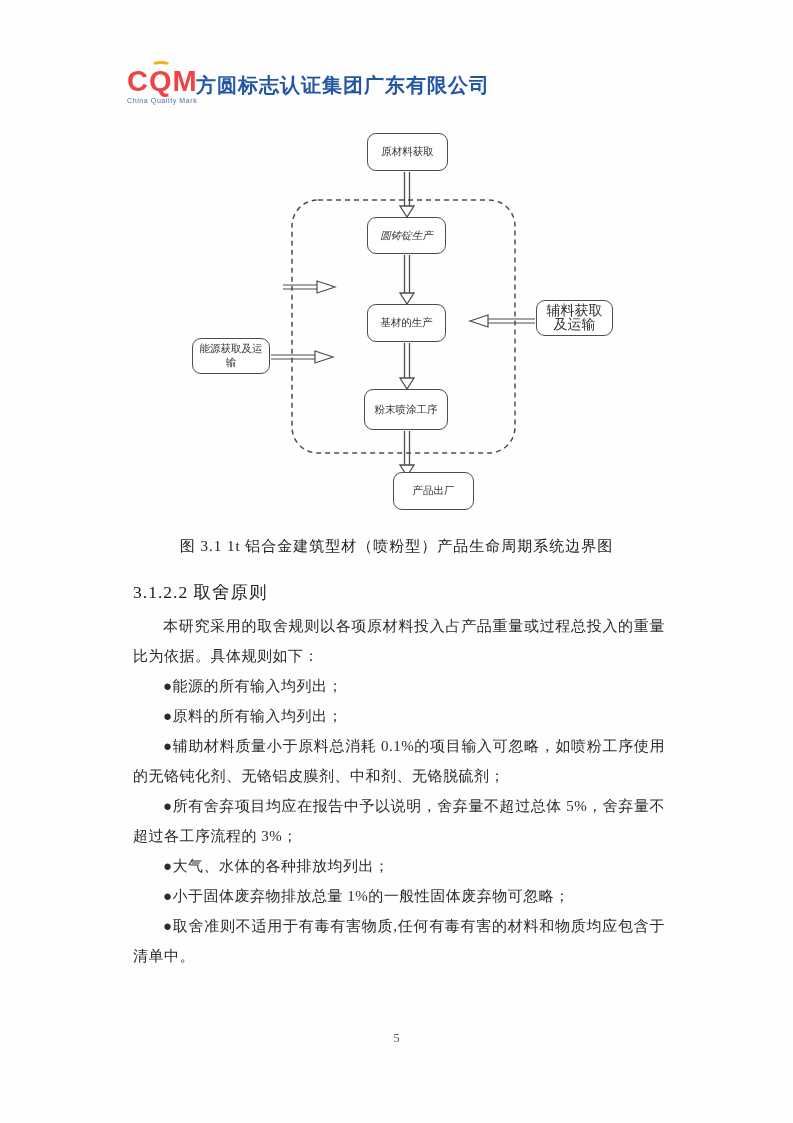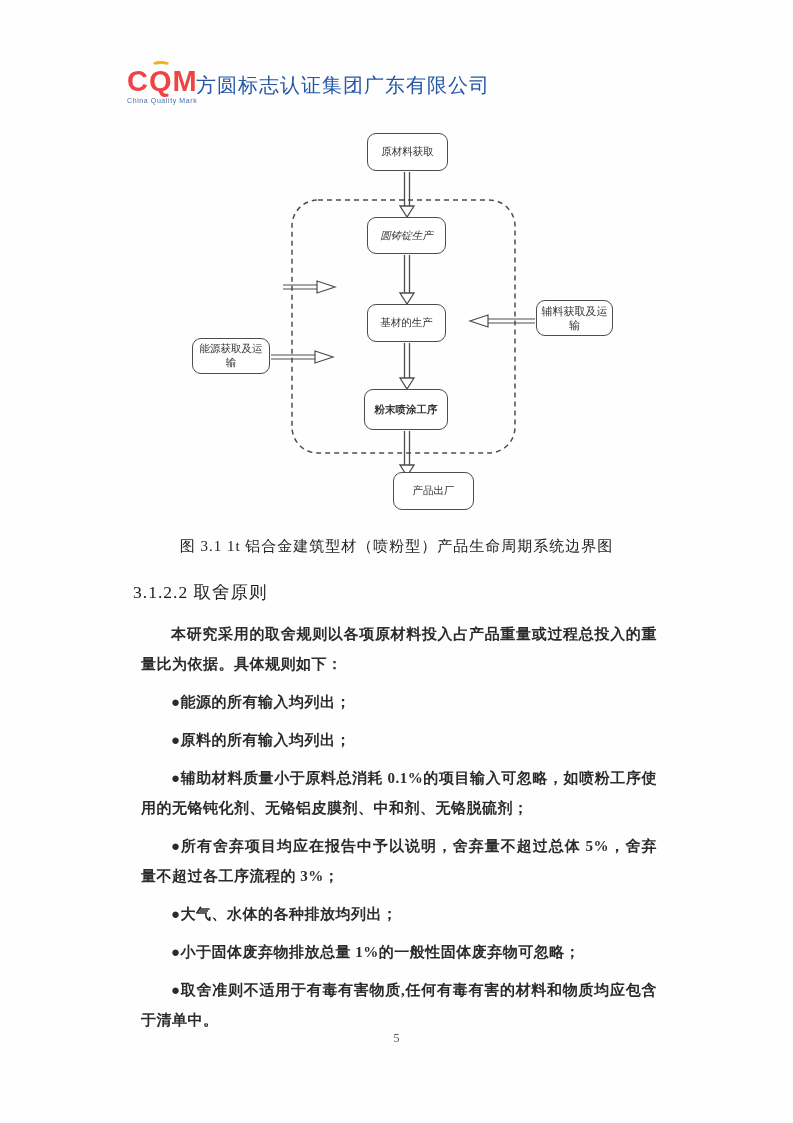--- a/index.html
+++ b/index.html
@@ -39,21 +39,21 @@
     font-family: "Liberation Sans", "DejaVu Sans", sans-serif;
     font-size: 7px;
     letter-spacing: 0.6px;
     color: #4a6fae;
     margin-top: 1px;
   }
   .company-name {
     position: absolute;
     left: 196px; top: 72px;
     font-family: "Liberation Sans", "DejaVu Sans", sans-serif;
-    font-weight: normal;
+    font-weight: bold;
     font-size: 20px;
     color: #2456a4;
     letter-spacing: 1px;
     white-space: nowrap;
   }
 
   
   .diagram { position: absolute; left: 0; top: 0; width: 668px; height: 530px; padding-left: 14px; }
   .diagram svg { position: absolute; left: 0; top: 0; }
   .dnode {
@@ -66,25 +66,25 @@
     justify-content: center;
     text-align: center;
     font-size: 10.5px;
     line-height: 14px;
     color: #333;
     padding: 2px 3px;
   }
   .n-raw      { left: 367px; top: 133px; width: 81px; height: 38px; }
   .n-ingot    { left: 367px; top: 217px; width: 79px; height: 37px; font-style: italic; }
   .n-base     { left: 367px; top: 304px; width: 79px; height: 38px; }
-  .n-powder   { left: 364px; top: 389px; width: 84px; height: 41px; font-weight: bold; }
+  .n-powder   { left: 364px; top: 389px; width: 84px; height: 41px; }
   .n-product  { left: 367px; top: 472px; width: 81px; height: 38px; margin-left: 26px; }
   .n-other    { left: 189px; top: 266px; width: 93px; height: 44px; }
   .n-energy   { left: 192px; top: 338px; width: 78px; height: 36px; }
-  .n-aux      { left: 536px; top: 300px; width: 77px; height: 36px; font-size: 11px; }
+  .n-aux      { left: 536px; top: 300px; width: 77px; height: 36px; font-size: 14px; }
 
   .figure-caption {
     position: absolute;
     left: 0; top: 537px;
     width: 100%;
     text-align: center;
     font-size: 15px;
     letter-spacing: 1px;
     color: #222;
   }
@@ -100,21 +100,21 @@
   .body-block {
     position: absolute;
     left: 133px; top: 611px;
     width: 532px;
     font-size: 15px;
     line-height: 30px;
     text-align: justify;
     color: #2b2b2b;
     letter-spacing: 0.5px;
   }
-  .body-block p { text-indent: 2em; margin: 8px; font-weight: bold; }
+  .body-block p { text-indent: 2em; margin: 0; }
 
   .page-number {
     position: absolute;
     left: 0; top: 1031px;
     width: 100%;
     text-align: center;
     font-size: 12px;
     color: #555;
   }
 </style>

